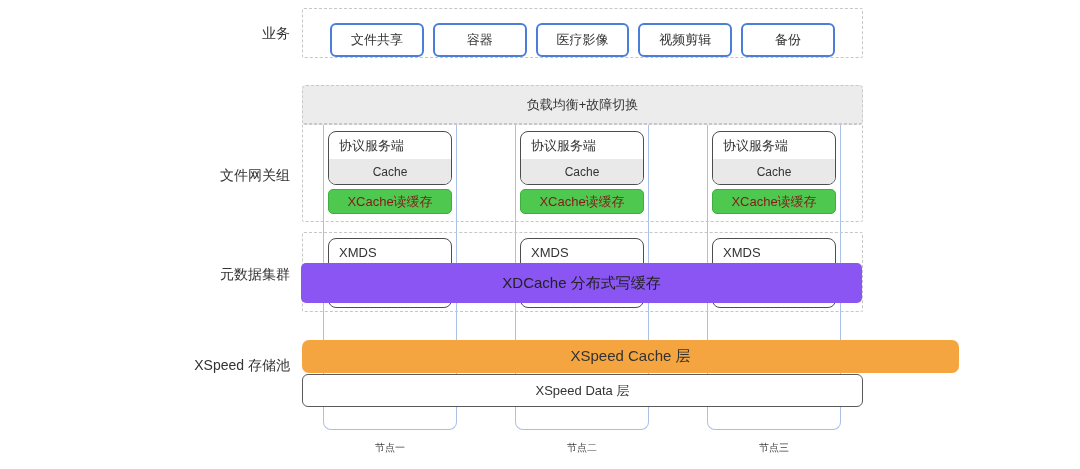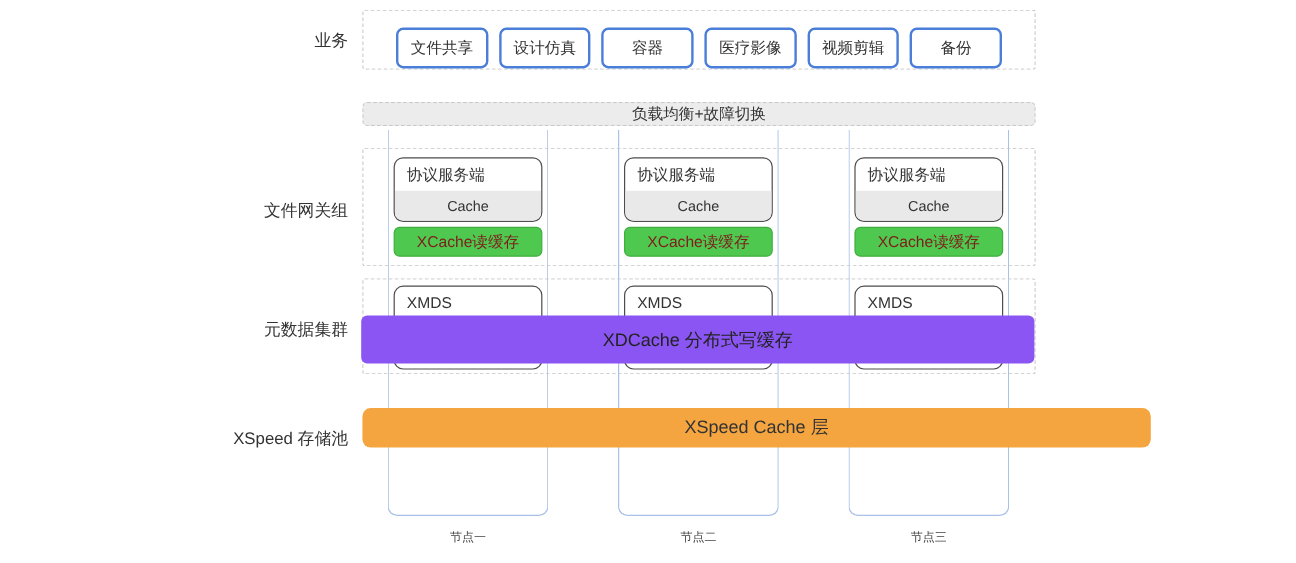--- a/index.html
+++ b/index.html
@@ -20,21 +20,21 @@
   }
   .biz-box {
     flex:1 1 0; height:34px; background:#fff;
     border:2px solid #4a7ed9; border-radius:6px;
     display:flex; align-items:center; justify-content:center;
     font-size:13px; color:#333; white-space:nowrap;
   }
 
   
   .lb-bar {
-    position:absolute; left:302px; top:85px; width:561px; height:20px;
+    position:absolute; left:302px; top:85px; width:561px; height:40px;
     background:#ececec; border:1px dashed #c9c9c9; border-radius:4px;
     display:flex; align-items:center; justify-content:center;
     font-size:13px; color:#333; z-index:1;
   }
 
   
   .node-col {
     position:absolute; top:108px; width:134px; height:322px;
     border:1px solid #a9c0e8; border-top:none;
     border-radius:0 0 8px 8px; background:transparent; z-index:0;
@@ -110,21 +110,20 @@
   <div class="side-label" style="top:167px">文件网关组</div>
   <div class="side-label" style="top:266px">元数据集群</div>
   <div class="side-label" style="top:357px">XSpeed 存储池</div>
 
   <div class="node-col col-1"></div>
   <div class="node-col col-2"></div>
   <div class="node-col col-3"></div>
 
   <div class="biz-container">
     <div class="biz-box">文件共享</div>
-    <div class="biz-box">设计仿真</div>
     <div class="biz-box">容器</div>
     <div class="biz-box">医疗影像</div>
     <div class="biz-box">视频剪辑</div>
     <div class="biz-box">备份</div>
   </div>
 
   <div class="lb-bar">负载均衡+故障切换</div>
 
   <div class="dashed-section gateway-section"></div>
 
@@ -147,18 +146,19 @@
 
   <div class="dashed-section meta-section"></div>
 
   <div class="xmds-box b1">XMDS</div>
   <div class="xmds-box b2">XMDS</div>
   <div class="xmds-box b3">XMDS</div>
 
   <div class="xdcache-bar">XDCache 分布式写缓存</div>
 
   <div class="xspeed-cache-bar">XSpeed Cache 层</div>
+  <div class="xspeed-data-bar">XSpeed Data 层</div>
 
   <div class="node-label" style="left:323px">节点一</div>
   <div class="node-label" style="left:515px">节点二</div>
   <div class="node-label" style="left:707px">节点三</div>
 
 </div>
 
 </body></html>

